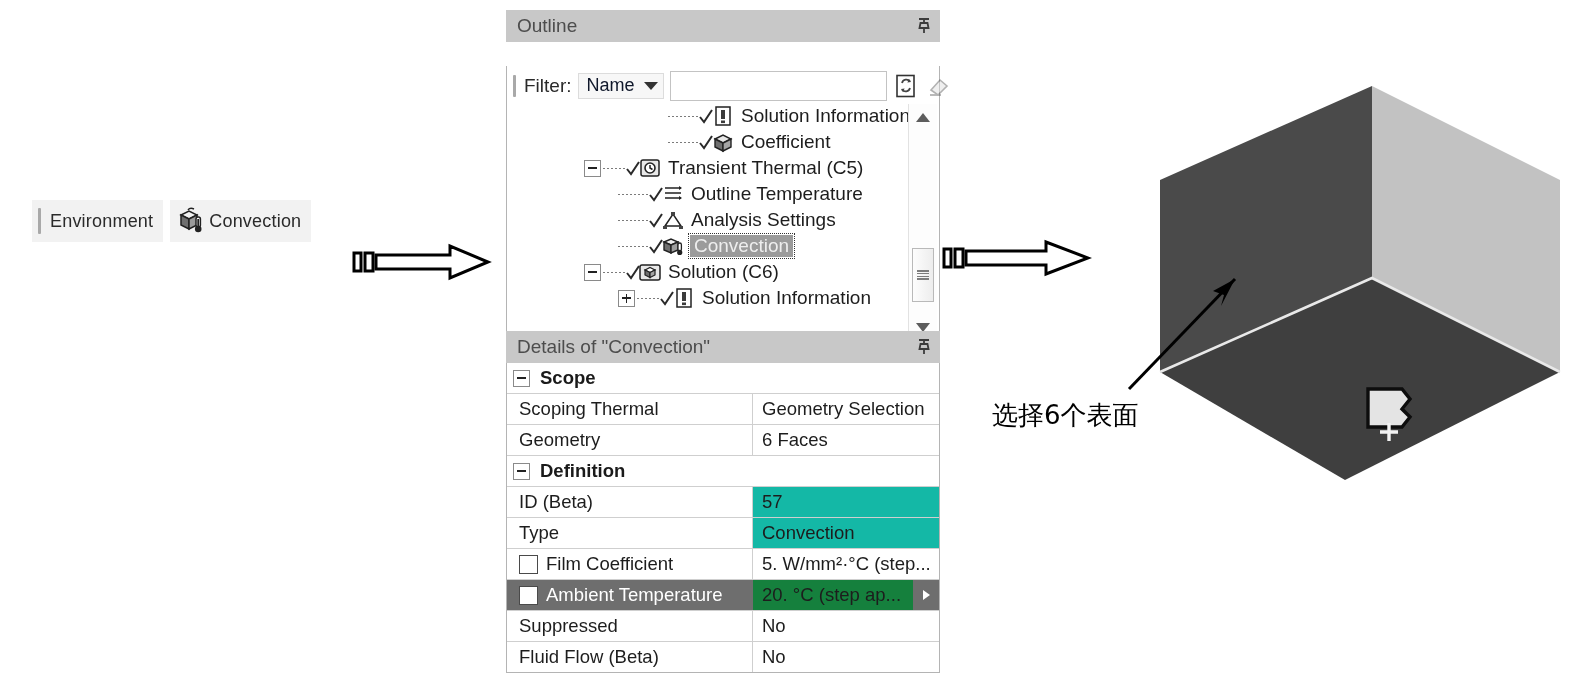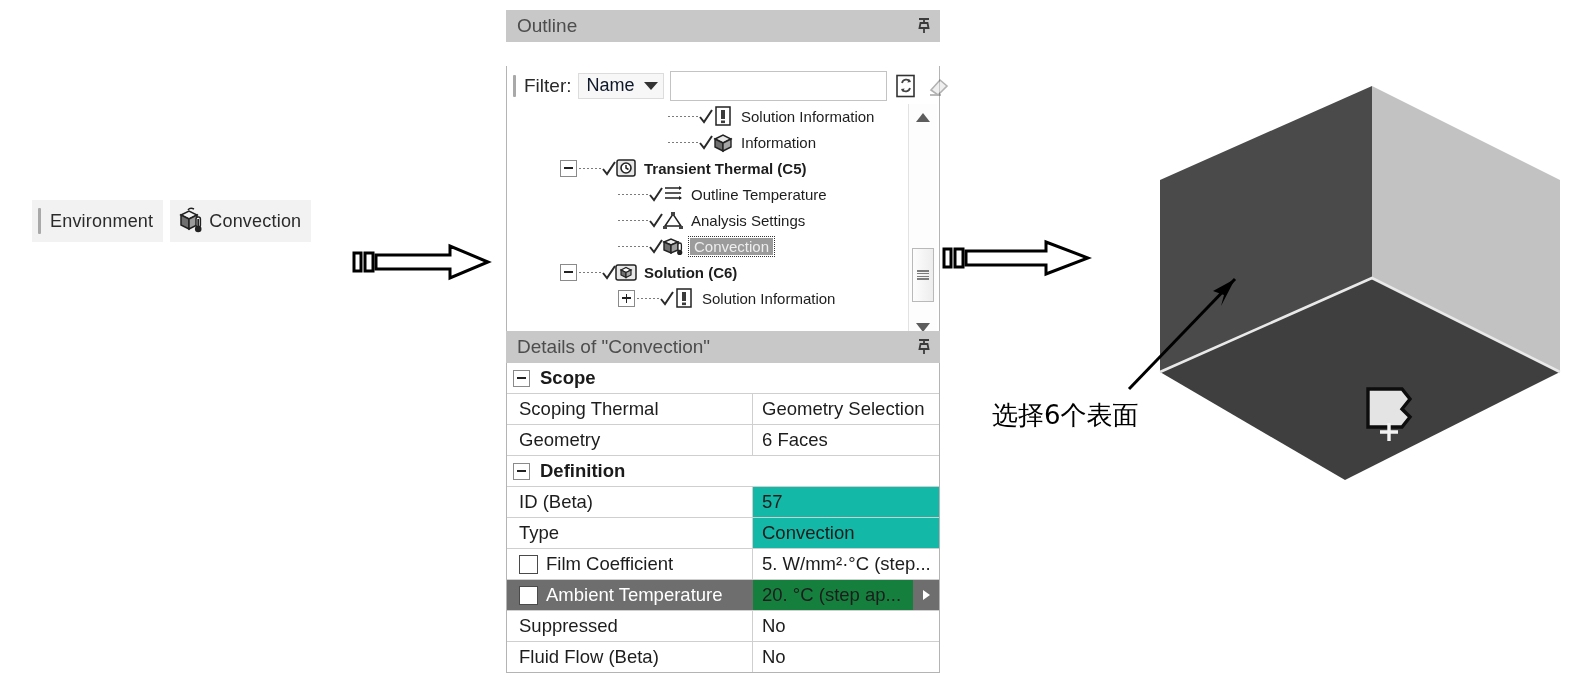--- a/index.html
+++ b/index.html
@@ -52,22 +52,22 @@
   }
   .caret{width:0;height:0;border-left:7px solid transparent;border-right:7px solid transparent;border-top:8px solid #333;margin-left:8px;}
   .fl-input{
     background:#ffffff;border:1px solid #c3c3c3;height:26px;flex:1;min-width:10px;
   }
   .fl-btn{width:26px;height:26px;flex:none;}
 
   
   .tree{position:absolute;left:1px;top:37px;right:1px;bottom:1px;overflow:hidden;}
   .tree-rows{position:absolute;left:0;top:0;right:30px;}
-  .trow{height:26px;display:flex;align-items:center;font-size:15px;white-space:nowrap;color:#1d1d1d;}
-  .trow.bold{font-weight:bold;}
+  .trow{height:26px;display:flex;align-items:center;font-size:19px;white-space:nowrap;color:#1d1d1d;}
+  .trow.bold{font-weight:normal;padding-left:24px;}
   .tindent{flex:none;}
   .tbox{width:15px;height:15px;border:1px solid #8a8a8a;background:#fff;flex:none;
         display:flex;align-items:center;justify-content:center;margin-right:2px;position:relative;}
   .tbox::before{content:"";position:absolute;width:9px;height:1.6px;background:#222;}
   .tbox.plus::after{content:"";position:absolute;width:1.6px;height:9px;background:#222;}
   .dots{flex:none;height:1px;width:22px;
         background-image:linear-gradient(to right,#7b7b7b 50%,transparent 50%);
         background-size:4px 1px;background-repeat:repeat-x;}
   .ticon{width:24px;height:22px;flex:none;margin-right:5px;}
   .tlabel{padding-left:1px;}
@@ -214,21 +214,21 @@
             <span class="tindent" style="width: 160px;"></span>
             <span class="dots" style="width: 30px;"></span>
             <svg viewBox="0 0 16 16" width="16" height="16" style="flex: 0 0 auto; margin-right: -3px;">
               <path d="M2 9 L6 14 L14 2" fill="none" stroke="#2a2a2a" stroke-width="2"></path>
             </svg>
             <svg viewBox="0 0 24 22" width="24" height="22" class="ticon">
               <path d="M4 8 L12 4 L20 8 L12 12 Z" fill="#e8e8e8" stroke="#222" stroke-width="1.4"></path>
               <path d="M4 8 L4 16 L12 20 L12 12 Z" fill="#6f6f6f" stroke="#222" stroke-width="1.4"></path>
               <path d="M20 8 L20 16 L12 20 L12 12 Z" fill="#a5a5a5" stroke="#222" stroke-width="1.4"></path>
             </svg>
-            <span class="tlabel">Information</span>
+            <span class="tlabel">Coefficient</span>
           </div>
           <div class="trow bold">
             <span class="tindent" style="width: 52px;"></span>
             <span class="tbox"></span>
             <span class="dots" style="width: 22px;"></span>
             <svg viewBox="0 0 16 16" width="16" height="16" style="flex: 0 0 auto; margin-right: -3px;">
               <path d="M2 9 L6 14 L14 2" fill="none" stroke="#2a2a2a" stroke-width="2"></path>
             </svg>
             <svg viewBox="0 0 24 22" width="24" height="22" class="ticon">
               <rect x="3" y="3" width="18" height="16" rx="2" fill="#e8e8e8" stroke="#222" stroke-width="1.5"></rect>

